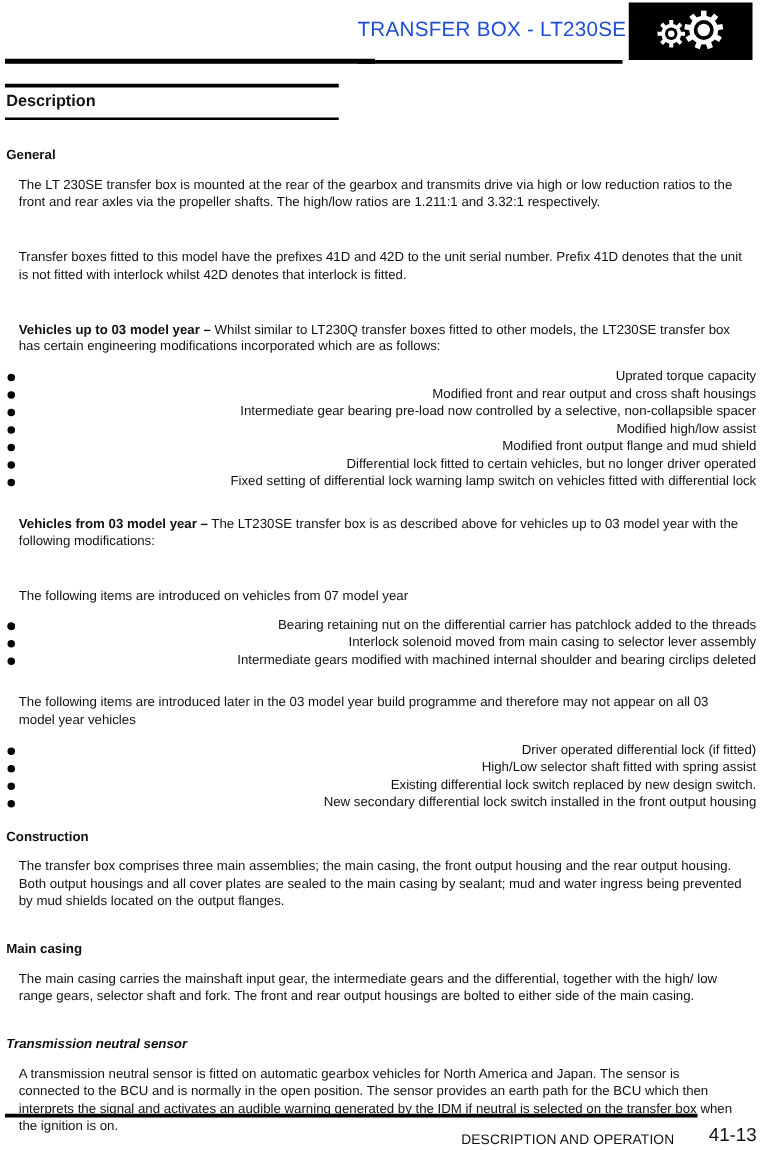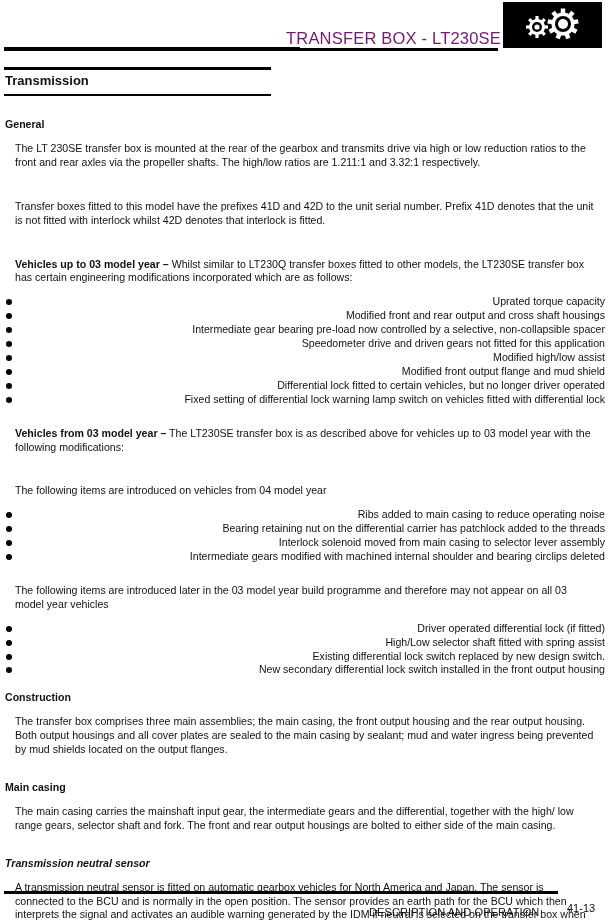--- a/index.html
+++ b/index.html
@@ -3,22 +3,22 @@
 <meta charset="utf-8">
 <style>
   html, body { margin: 0; padding: 0; background: #ffffff; }
   body {
     width: 608px; height: 920px; position: relative; overflow: hidden;
     font-family: "Liberation Sans", sans-serif; color: #111111;
     font-size: 10.6px; line-height: 13.9px;
   }
   .hdr-rule { position: absolute; left: 4px; top: 47px; width: 296px; height: 4px; background: #000; }
   .hdr-title {
-    position: absolute; left: 286px; top: 32px; width: 214px;
-    font-size: 16.5px; letter-spacing: 0.2px; white-space: nowrap; color: #701a75;
+    position: absolute; left: 286px; top: 18px; width: 214px;
+    font-size: 16.5px; letter-spacing: 0.2px; white-space: nowrap; color: #1d4ed8;
   }
   .hdr-title-rule { position: absolute; left: 286px; top: 48px; width: 212px; height: 3px; background: #000; }
   .gear-box {
     position: absolute; left: 503px; top: 2px; width: 99px; height: 46px; background: #000;
     display: flex; align-items: center; justify-content: center;
   }
   .sec-top-rule { position: absolute; left: 4px; top: 67px; width: 267px; height: 3px; background: #000; }
   .sec-title { position: absolute; left: 5px; top: 74px; font-size: 13px; font-weight: bold; }
   .sec-bot-rule { position: absolute; left: 4px; top: 94px; width: 267px; height: 2px; background: #000; }
 
@@ -30,21 +30,21 @@
   .gap-lg { height: 14px; }
   ul { list-style: none; margin: 0; padding: 0; text-align: right; }
   li { position: relative; padding-left: 23px; }
   li .bullet {
     position: absolute; left: 1px; top: 4px; width: 6px; height: 6px; border-radius: 50%; background: #000;
   }
   .lead { font-weight: bold; }
 
   .foot-rule { position: absolute; left: 4px; top: 891px; width: 554px; height: 3px; background: #000; }
   .foot-label { position: absolute; left: 369px; top: 906px; font-size: 11px; letter-spacing: 0.1px; }
-  .foot-page { position: absolute; left: 567px; top: 902px; font-size: 11px; }
+  .foot-page { position: absolute; left: 567px; top: 902px; font-size: 15px; }
 </style>
 </head>
 <body>
 
 <div class="hdr-rule"></div>
 <div class="hdr-title">TRANSFER BOX - LT230SE</div>
 <div class="hdr-title-rule"></div>
 <div class="gear-box">
   <svg width="70" height="36" viewBox="0 0 70 36">
     <g fill="#fff">
@@ -77,48 +77,47 @@
         <rect x="-2.2" y="-15.5" width="4.4" height="5" transform="rotate(280)"></rect>
         <rect x="-2.2" y="-15.5" width="4.4" height="5" transform="rotate(320)"></rect>
         <circle r="8" fill="#000"></circle>
         <circle r="5" fill="#fff"></circle>
       </g>
     </g>
   </svg>
 </div>
 
 <div class="sec-top-rule"></div>
-<div class="sec-title">Transmission</div>
+<div class="sec-title">Description</div>
 <div class="sec-bot-rule"></div>
 
 <div class="content">
   <p class="h">General</p>
   <p>The LT 230SE transfer box is mounted at the rear of the gearbox and transmits drive via high or low reduction ratios to the front and rear axles via the propeller shafts. The high/low ratios are 1.211:1 and 3.32:1 respectively.</p>
   <div class="gap"></div>
   <p>Transfer boxes fitted to this model have the prefixes 41D and 42D to the unit serial number. Prefix 41D denotes that the unit is not fitted with interlock whilst 42D denotes that interlock is fitted.</p>
   <div class="gap"></div>
 
   <p><span class="lead">Vehicles up to 03 model year –</span><span> Whilst similar to LT230Q transfer boxes fitted to other models, the LT230SE transfer box has certain engineering modifications incorporated which are as follows:</span></p>
   <ul>
     <li><span class="bullet"></span><span>Uprated torque capacity</span></li>
     <li><span class="bullet"></span><span>Modified front and rear output and cross shaft housings</span></li>
     <li><span class="bullet"></span><span>Intermediate gear bearing pre-load now controlled by a selective, non-collapsible spacer</span></li>
-    <li><span class="bullet"></span><span>Speedometer drive and driven gears not fitted for this application</span></li>
     <li><span class="bullet"></span><span>Modified high/low assist</span></li>
     <li><span class="bullet"></span><span>Modified front output flange and mud shield</span></li>
     <li><span class="bullet"></span><span>Differential lock fitted to certain vehicles, but no longer driver operated</span></li>
     <li><span class="bullet"></span><span>Fixed setting of differential lock warning lamp switch on vehicles fitted with differential lock</span></li>
   </ul>
   <div class="gap"></div>
 
   <p><span class="lead">Vehicles from 03 model year –</span><span>  The LT230SE transfer box is as described above for vehicles up to 03 model year with the following modifications:</span></p>
   <div class="gap"></div>
-  <p>The following items are introduced on vehicles from 04 model year</p>
+  <p>The following items are introduced on vehicles from 07 model year</p>
   <ul>
-    <li><span class="bullet"></span><span>Ribs added to main casing to reduce operating noise</span></li>
+    <li><span class="bullet"></span></li>
     <li><span class="bullet"></span><span>Bearing retaining nut on the differential carrier has patchlock added to the threads</span></li>
     <li><span class="bullet"></span><span>Interlock solenoid moved from main casing to selector lever assembly</span></li>
     <li><span class="bullet"></span><span>Intermediate gears modified with machined internal shoulder and bearing circlips deleted</span></li>
   </ul>
   <div class="gap"></div>
   <p>The following items are introduced later in the 03 model year build programme and therefore may not appear on all 03 model year vehicles</p>
   <ul>
     <li><span class="bullet"></span><span>Driver operated differential lock (if fitted)</span></li>
     <li><span class="bullet"></span><span>High/Low selector shaft fitted with spring assist</span></li>
     <li><span class="bullet"></span><span>Existing differential lock switch replaced by new design switch.</span></li>

